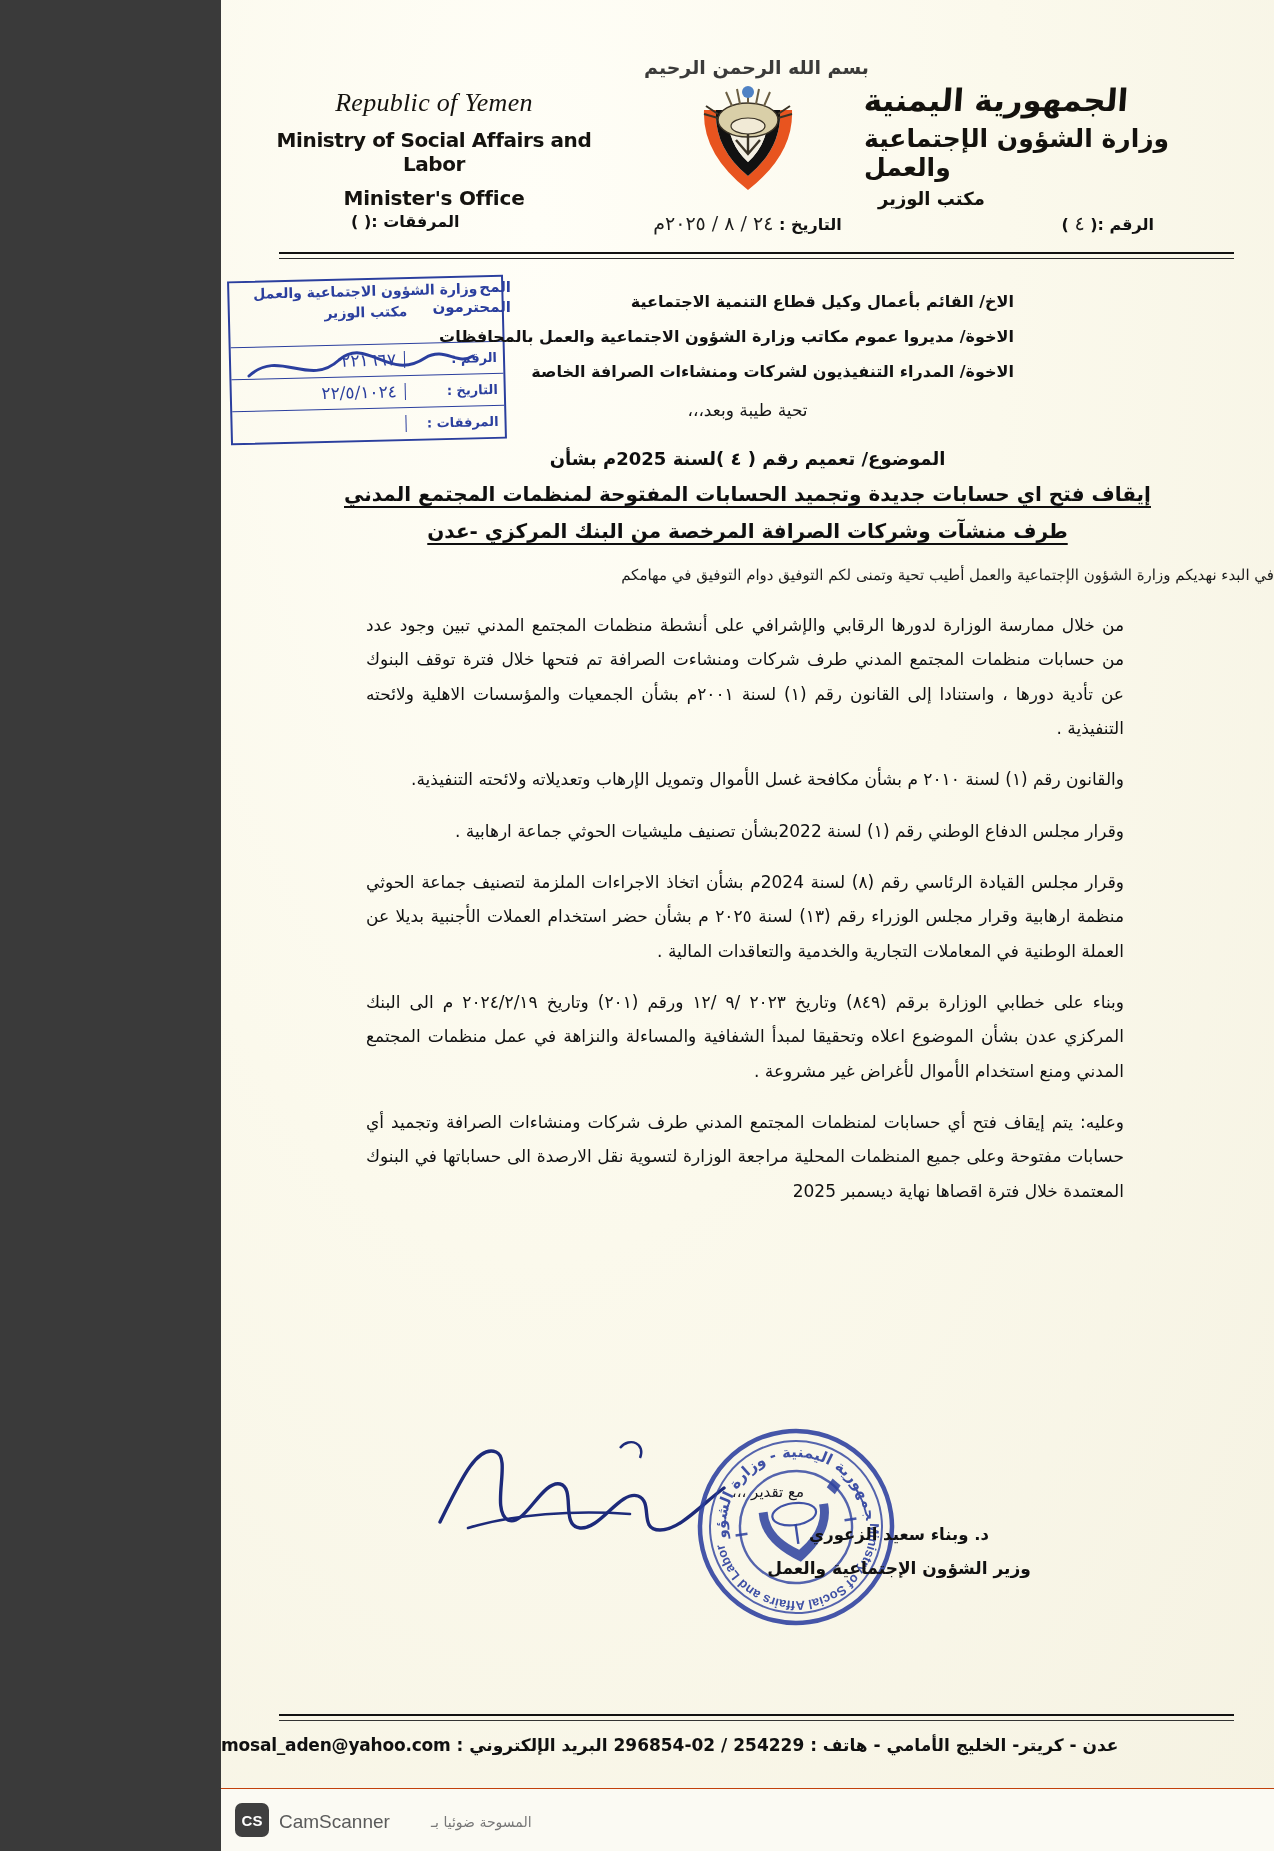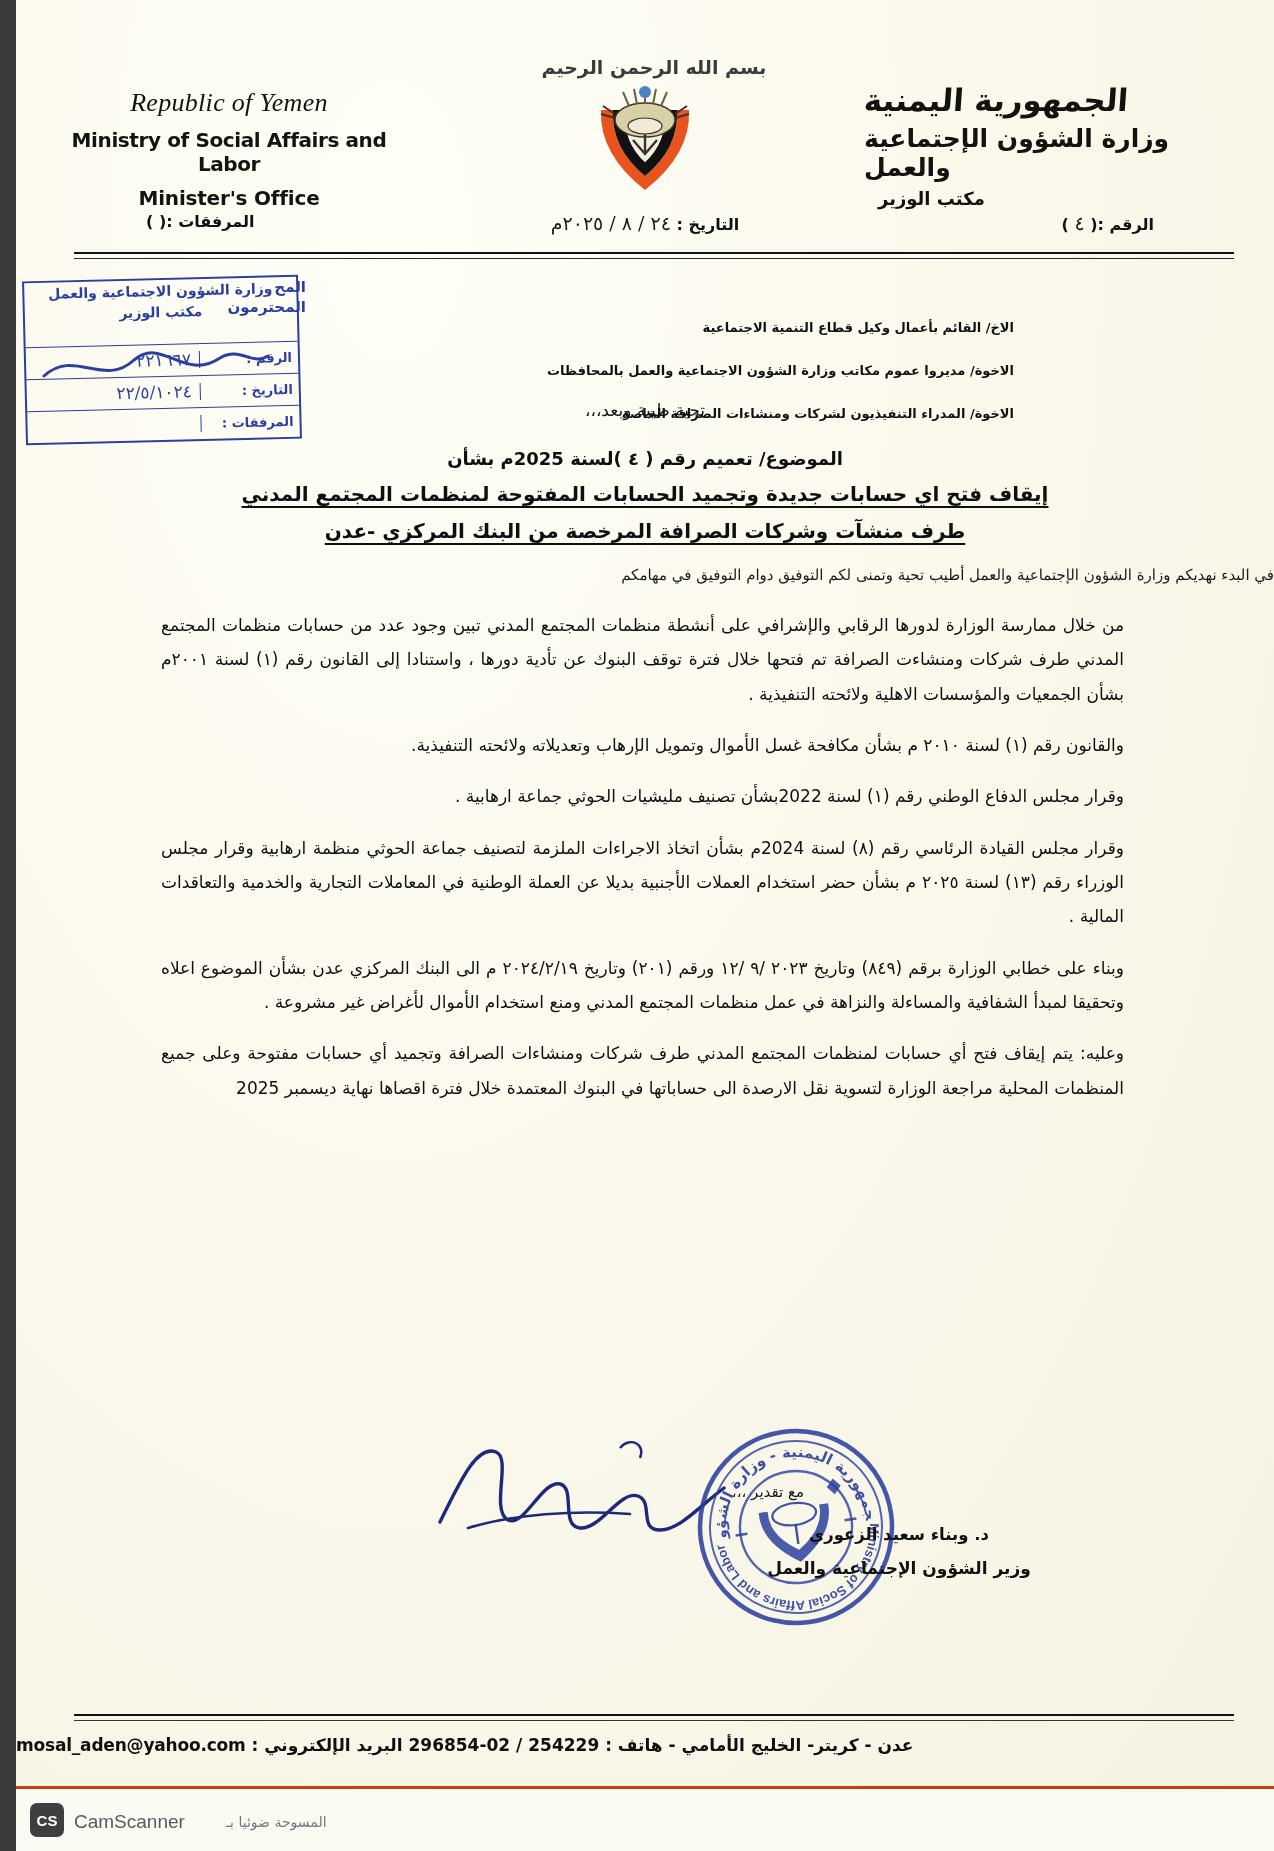--- a/index.html
+++ b/index.html
@@ -1,18 +1,18 @@
 <!DOCTYPE html>
 <html lang="ar" dir="rtl"><head>
 <meta charset="utf-8">
 <style>
   html,body{margin:0;padding:0;background:#3a3a3a;}
   body{font-family:"DejaVu Sans","Liberation Sans",sans-serif;}
   #page{
-    position:relative;width:1258px;height:1851px;
+    position:relative;width:1053px;height:1851px;
     background:#fef9c3;
     overflow:hidden;
   }
   
   #paper-tint{
     position:absolute;inset:0;
     background:
       radial-gradient(ellipse at 30% 12%, #fffef7 0%, #fbf9ec 45%, #f5f2e2 100%);
     pointer-events:none;
   }
@@ -60,21 +60,21 @@
   .stamp .sgrid{position:absolute;left:0;right:0;top:64px;bottom:0;}
   .stamp .srow{display:flex;align-items:center;height:31px;border-top:1.6px solid #2b3f9e;}
   .stamp .srow .lbl{width:92px;text-align:right;padding-right:6px;border-left:1.6px solid #2b3f9e;font-size:13px;}
   .stamp .srow .val{flex:1;padding-right:8px;font-family:"DejaVu Serif",serif;font-weight:normal;font-size:17px;}
   .stamp-overlap{
     position:absolute;left:0;top:278px;width:290px;height:58px;color:#2b3f9e;
     font-size:15px;font-weight:bold;text-align:right;line-height:1.3;
   }
   
   .recips{position:absolute;right:260px;top:292px;width:700px;color:#121212;direction:rtl;}
-  .recips div{font-size:13px;font-weight:bold;margin-bottom:16px;letter-spacing:-.2px;margin-top:28px;}
+  .recips div{font-size:16px;font-weight:bold;margin-bottom:16px;letter-spacing:-.2px;}
   .greet{position:absolute;left:0;right:0;top:400px;text-align:center;font-size:17px;color:#151515;
     font-family:"DejaVu Serif",serif;}
   .subject{position:absolute;left:0;right:0;top:448px;text-align:center;color:#0f0f0f;direction:rtl;}
   .subject .s0{font-size:18px;font-weight:bold;margin-bottom:13px;}
   .subject .s1,.subject .s2,.subject .s3{
     font-size:20px;font-weight:bold;margin-bottom:13px;
     text-decoration:underline;text-underline-offset:5px;text-decoration-thickness:2px;
   }
   .opening{position:absolute;left:0;right:0;top:566px;text-align:right;font-size:15px;color:#1b1b1b;
     font-family:"DejaVu Serif",serif;letter-spacing:-.2px;}
@@ -92,21 +92,21 @@
   .seal{position:absolute;right:370px;top:1420px;width:215px;height:215px;}
   
   .frule{position:absolute;left:58px;right:40px;top:1714px;border-top:2.6px solid #111;}
   .frule2{position:absolute;left:58px;right:40px;top:1720px;border-top:1.2px solid #333;}
   .footer{
     position:absolute;left:0;right:0;top:1735px;text-align:left;direction:rtl;
     font-size:17px;font-weight:bold;color:#101010;letter-spacing:-.2px;
   }
   .footer .mail{direction:ltr;display:inline-block;}
   
-  .csbar{position:absolute;left:0;right:0;bottom:0;height:62px;background:#fbfaf3;border-top:3px solid #c2410c;}
+  .csbar{position:absolute;left:0;right:0;bottom:0;height:62px;background:#fbfaf3;border-top:1px solid #c2410c;}
   .cslogo{position:absolute;left:14px;bottom:14px;width:34px;height:34px;border-radius:7px;background:#3f3f3f;
     color:#fff;font-size:15px;font-weight:bold;display:flex;align-items:center;justify-content:center;
     font-family:"Liberation Sans",sans-serif;}
   .cstext{position:absolute;left:58px;bottom:18px;font-size:19px;color:#5a5a5a;font-family:"Liberation Sans",sans-serif;}
   .csar{position:absolute;left:210px;bottom:21px;font-size:14px;color:#777;direction:rtl;}
 </style>
 </head>
 <body>
 
 <div id="page">

